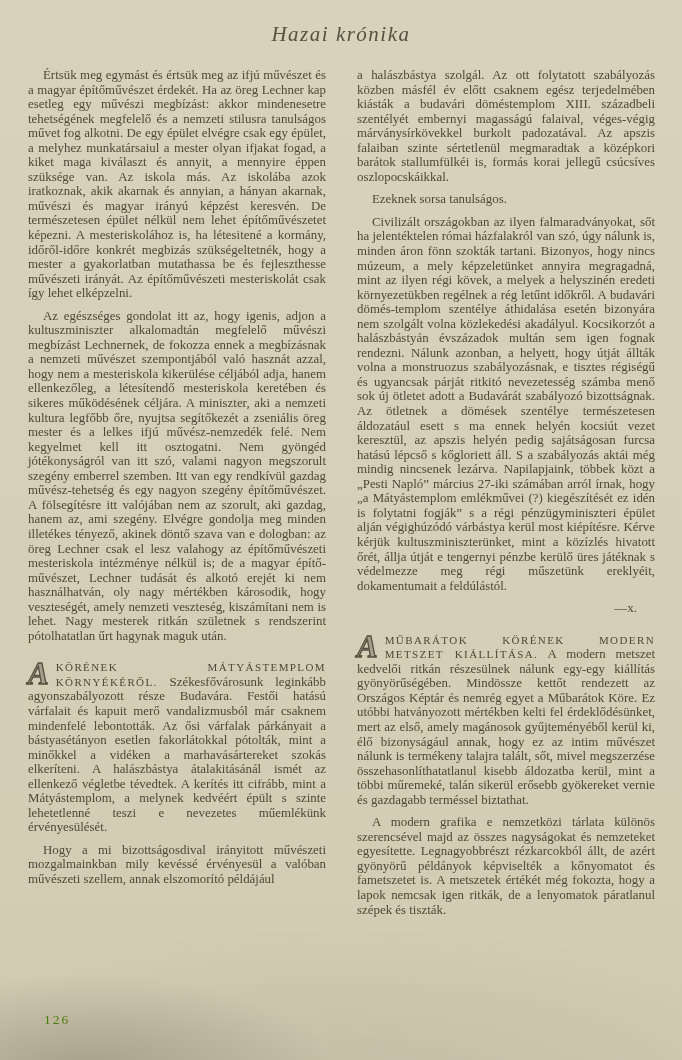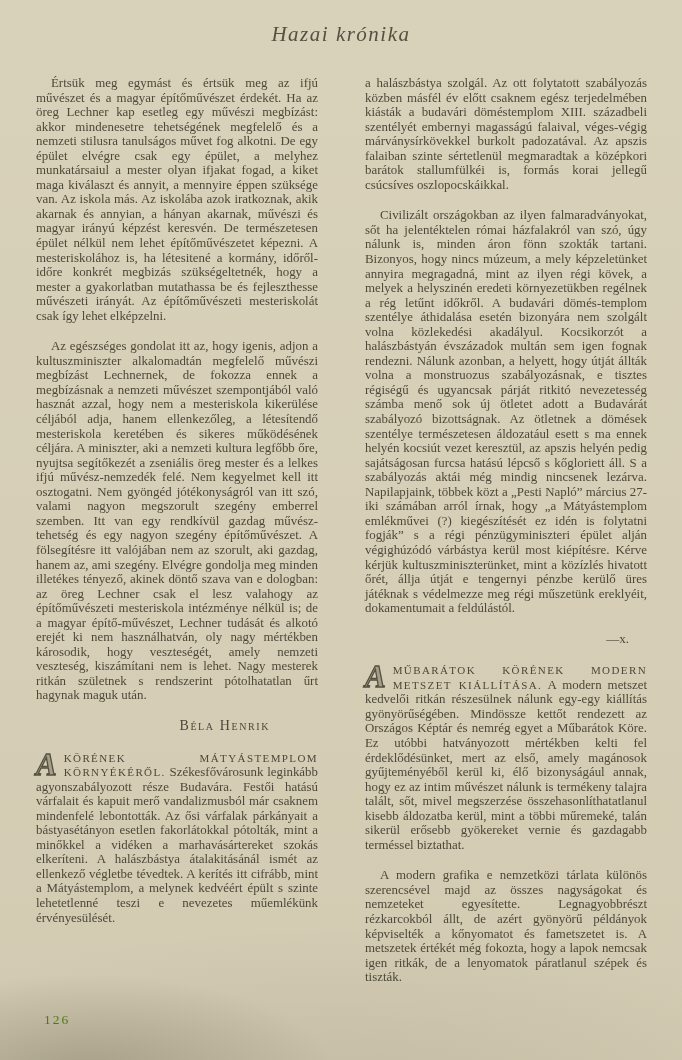--- a/index.html
+++ b/index.html
@@ -37,21 +37,21 @@
     display: flex;
     gap: 15px;
   }
   .col {
     width: 314px;
     font-size: 12.9px;
     line-height: 14.55px;
     text-align: justify;
   }
   .col p {
-    margin: 16px;
+    margin: 8px;
     text-indent: 15px;
   }
   .article {
     margin: 0;
   }
   .article + .article {
     margin-top: 17px;
   }
   .dropcap {
     float: left;
@@ -96,34 +96,35 @@
 <body>
 
 <div class="running-head">Hazai krónika</div>
 
 <div class="columns">
 
   <div class="col">
     <div class="article">
       <p>Értsük meg egymást és értsük meg az ifjú művészet és a magyar építőművészet érdekét. Ha az öreg Lechner kap esetleg egy művészi megbízást: akkor mindenesetre tehetségének megfelelő és a nemzeti stilusra tanulságos művet fog alkotni. De egy épület elvégre csak egy épület, a melyhez munkatársaiul a mester olyan ifjakat fogad, a kiket maga kiválaszt és annyit, a mennyire éppen szüksége van. Az iskola más. Az iskolába azok iratkoznak, akik akarnak és annyian, a hányan akarnak, művészi és magyar irányú képzést keresvén. De természetesen épület nélkül nem lehet építőművészetet képezni. A mesteriskolához is, ha létesitené a kormány, időről-időre konkrét megbizás szükségeltetnék, hogy a mester a gyakorlatban mutathassa be és fejleszthesse művészeti irányát. Az építőművészeti mesteriskolát csak így lehet elképzelni.</p>
       <p>Az egészséges gondolat itt az, hogy igenis, adjon a kultuszminiszter alkalomadtán megfelelő művészi megbízást Lechnernek, de fokozza ennek a megbízásnak a nemzeti művészet szempontjából való hasznát azzal, hogy nem a mesteriskola kikerülése céljából adja, hanem ellenkezőleg, a létesítendő mesteriskola keretében és sikeres működésének céljára. A miniszter, aki a nemzeti kultura legfőbb őre, nyujtsa segítőkezét a zseniális öreg mester és a lelkes ifjú művész-nemzedék felé. Nem kegyelmet kell itt osztogatni. Nem gyöngéd jótékonyságról van itt szó, valami nagyon megszorult szegény emberrel szemben. Itt van egy rendkívül gazdag művész-tehetség és egy nagyon szegény építőművészet. A fölsegítésre itt valójában nem az szorult, aki gazdag, hanem az, ami szegény. Elvégre gondolja meg minden illetékes tényező, akinek döntő szava van e dologban: az öreg Lechner csak el lesz valahogy az építőművészeti mesteriskola intézménye nélkül is; de a magyar építő-művészet, Lechner tudását és alkotó erejét ki nem használhatván, oly nagy mértékben károsodik, hogy veszteségét, amely nemzeti veszteség, kiszámítani nem is lehet. Nagy mesterek ritkán születnek s rendszerint pótolhatatlan űrt hagynak maguk után.</p>
-      <p class="signature">Béla Henrik</p>
     </div>
 
     <div class="article">
       <p style="text-indent:0">
         <span class="dropcap">A</span><span class="article-heading">KÖRÉNEK MÁTYÁSTEMPLOM KÖRNYÉKÉRŐL.</span>
         <span>Székesfővárosunk leginkább agyonszabályozott része Budavára. Festői hatású várfalait és kapuit merő vandalizmusból már csaknem mindenfelé lebontották. Az ősi várfalak párkányait a bástyasétányon esetlen fakorlátokkal pótolták, mint a minőkkel a vidéken a marhavásártereket szokás elkeríteni. A halászbástya átalakitásánál ismét az ellenkező végletbe tévedtek. A kerítés itt cifrább, mint a Mátyástemplom, a melynek kedvéért épült s szinte lehetetlenné teszi e nevezetes műemlékünk érvényesülését.</span>
       </p>
+      <p>Hogy a mi bizottságosdival irányitott művészeti mozgalmainkban mily kevéssé érvényesül a valóban művészeti szellem, annak elszomorító példájául</p>
     </div>
   </div>
 
   <div class="col">
     <div class="article">
       <p style="text-indent:0">a halászbástya szolgál. Az ott folytatott szabályozás közben másfél év előtt csaknem egész terjedelmében kiásták a budavári döméstemplom XIII. századbeli szentélyét embernyi magasságú falaival, véges-végig márványsírkövekkel burkolt padozatával. Az apszis falaiban szinte sértetlenül megmaradtak a középkori barátok stallumfülkéi is, formás korai jellegű csúcsíves oszlopocskáikkal.</p>
+      <p>Ezeknek sorsa tanulságos.</p>
       <p>Civilizált országokban az ilyen falmaradványokat, sőt ha jelentéktelen római házfalakról van szó, úgy nálunk is, minden áron fönn szokták tartani. Bizonyos, hogy nincs múzeum, a mely képzeletünket annyira megragadná, mint az ilyen régi kövek, a melyek a helyszinén eredeti környezetükben regélnek a rég letűnt időkről. A budavári dömés-templom szentélye áthidalása esetén bizonyára nem szolgált volna közlekedési akadályul. Kocsikorzót a halászbástyán évszázadok multán sem igen fognak rendezni. Nálunk azonban, a helyett, hogy útját állták volna a monstruozus szabályozásnak, e tisztes régiségű és ugyancsak párját ritkitó nevezetesség számba menő sok új ötletet adott a Budavárát szabályozó bizottságnak. Az ötletnek a dömések szentélye természetesen áldozatául esett s ma ennek helyén kocsiút vezet keresztül, az apszis helyén pedig sajátságosan furcsa hatású lépcső s kőgloriett áll. S a szabályozás aktái még mindig nincsenek lezárva. Napilapjaink, többek közt a „Pesti Napló” március 27-iki számában arról írnak, hogy „a Mátyástemplom emlékművei (?) kiegészítését ez idén is folytatni fogják” s a régi pénzügyminiszteri épület alján végighúzódó várbástya kerül most kiépítésre. Kérve kérjük kultuszminiszterünket, mint a közízlés hivatott őrét, állja útját e tengernyi pénzbe kerülő üres játéknak s védelmezze meg régi műszetünk ereklyéit, dokamentumait a feldúlástól.</p>
       <p class="signature-x">—x.</p>
     </div>
 
     <div class="article">
       <p style="text-indent:0">
         <span class="dropcap">A</span><span class="article-heading">MŰBARÁTOK KÖRÉNEK MODERN METSZET KIÁLLÍTÁSA.</span>
         <span>A modern metszet kedvelői ritkán részesülnek nálunk egy-egy kiállítás gyönyörűségében. Mindössze kettőt rendezett az Országos Képtár és nemrég egyet a Műbarátok Köre. Ez utóbbi hatványozott mértékben kelti fel érdeklődésünket, mert az első, amely magánosok gyűjteményéből kerül ki, élő bizonyságául annak, hogy ez az intim művészet nálunk is termékeny talajra talált, sőt, mivel megszerzése összehasonlíthatatlanul kisebb áldozatba kerül, mint a többi műremeké, talán sikerül erősebb gyökereket vernie és gazdagabb terméssel biztathat.</span>
       </p>
       <p>A modern grafika e nemzetközi tárlata különös szerencsével majd az összes nagyságokat és nemzeteket egyesítette. Legnagyobbrészt rézkarcokból állt, de azért gyönyörű példányok képviselték a kőnyomatot és fametszetet is. A metszetek értékét még fokozta, hogy a lapok nemcsak igen ritkák, de a lenyomatok páratlanul szépek és tiszták.</p>

